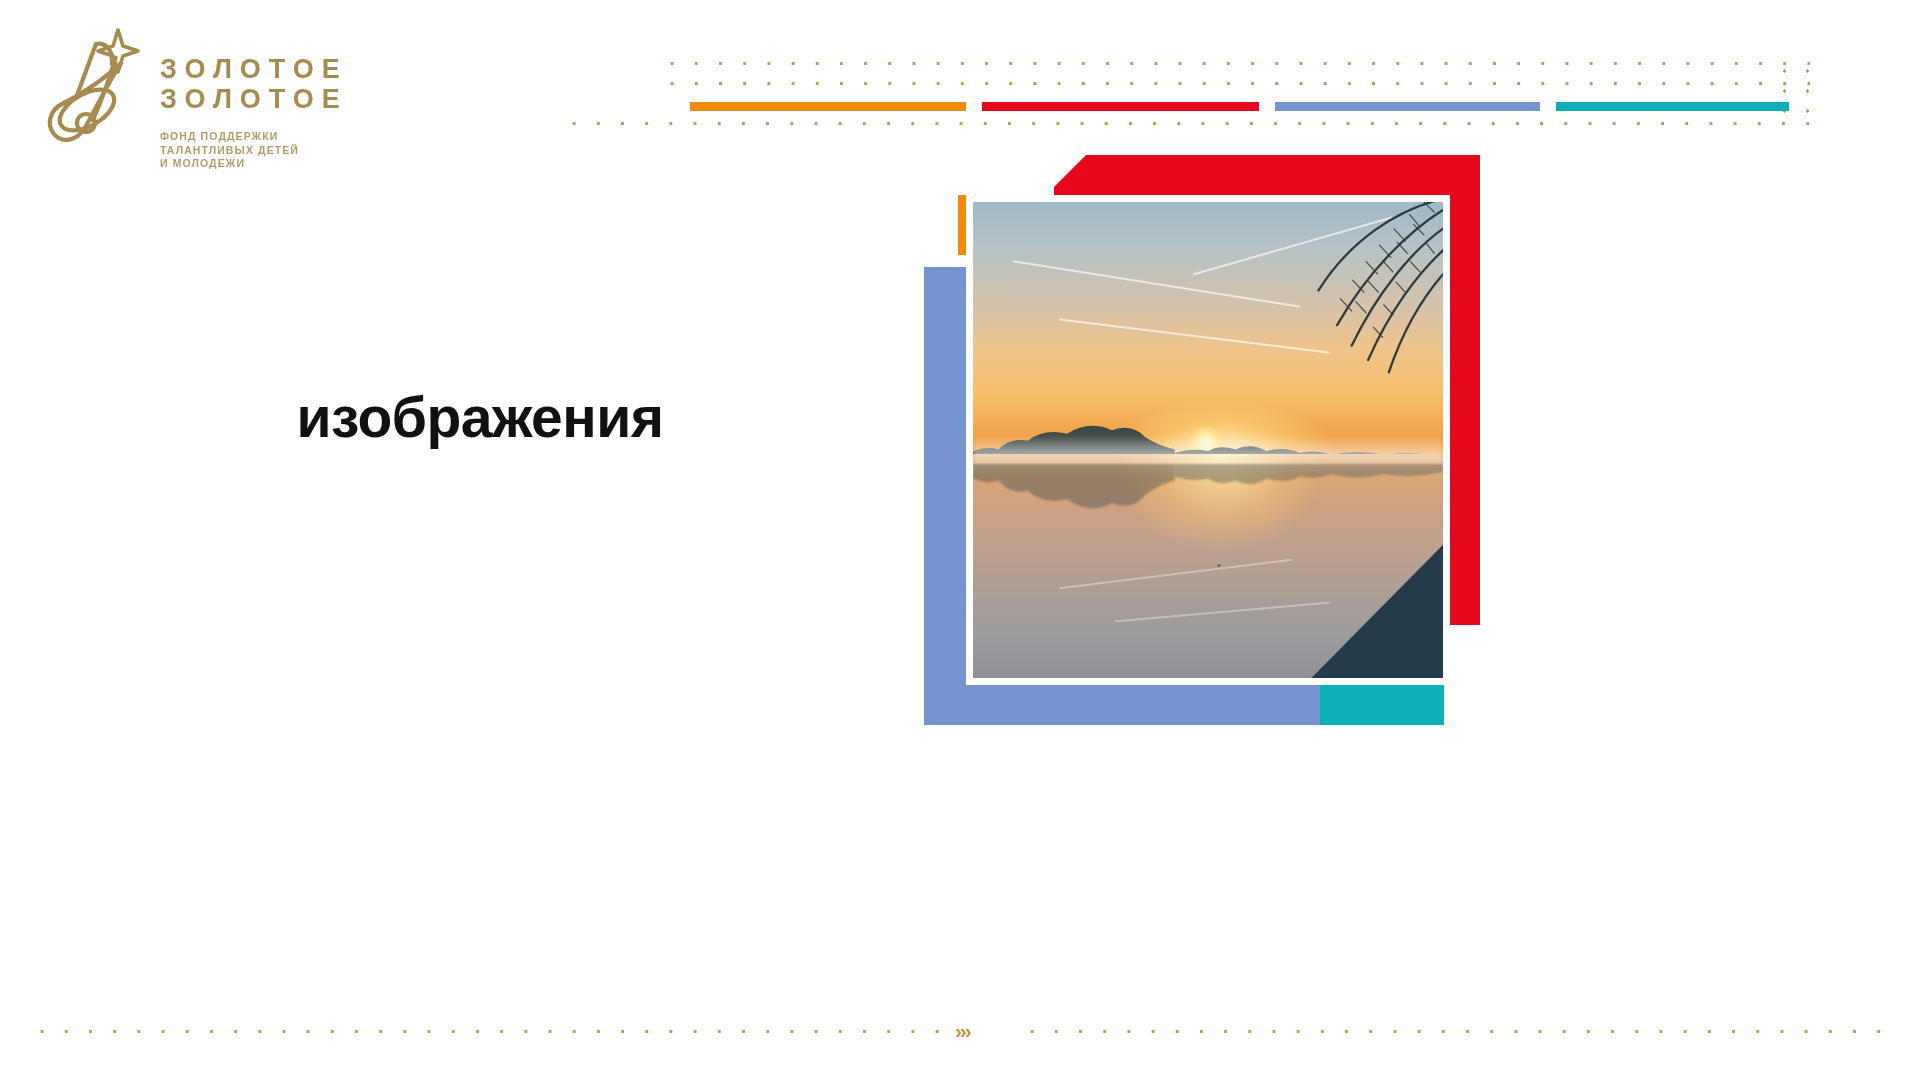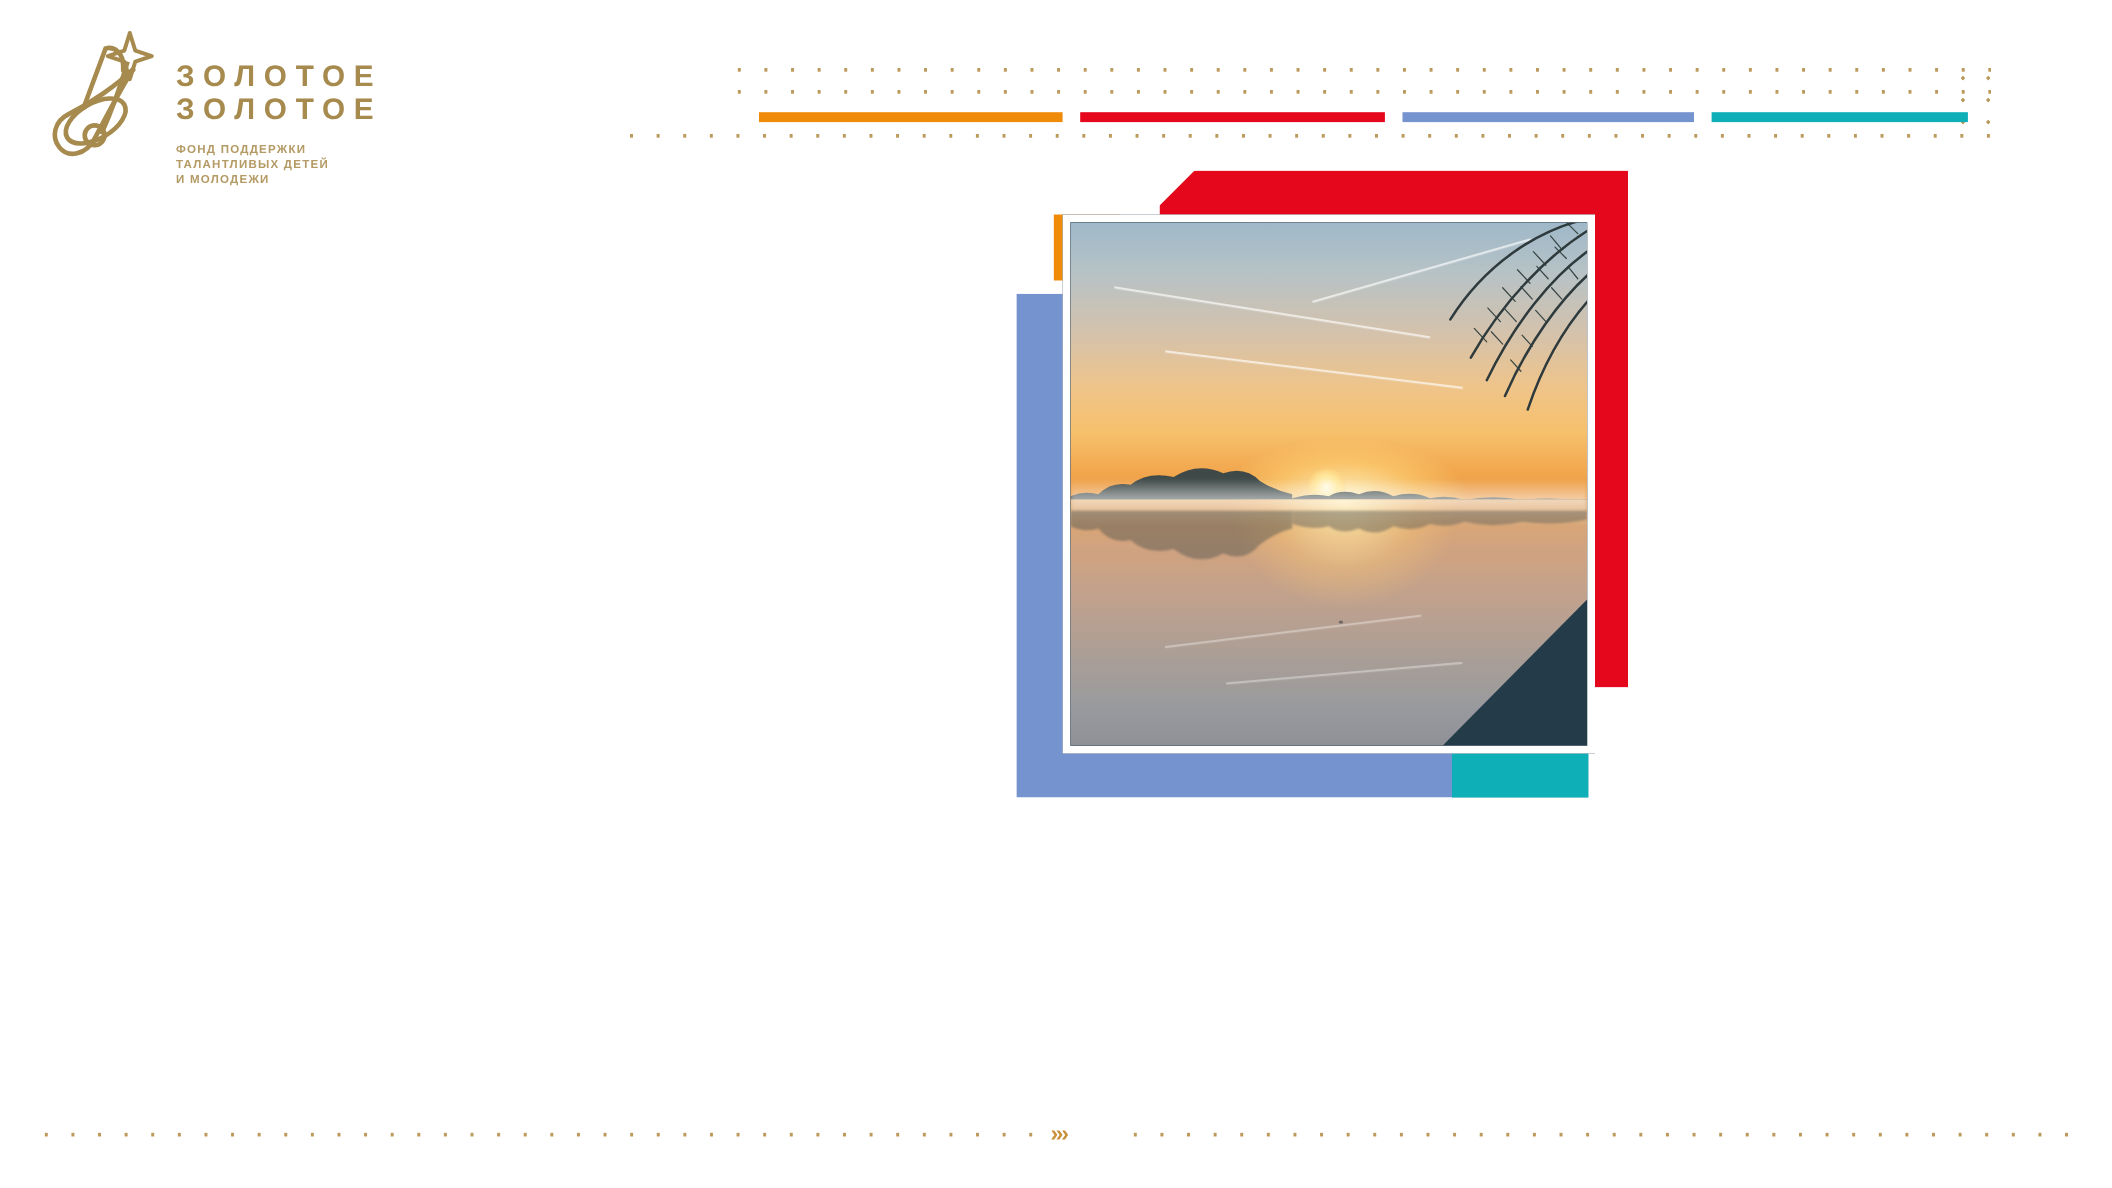--- a/index.html
+++ b/index.html
@@ -206,20 +206,21 @@
     <div class="dot-row dot-r3"></div>
     <div class="dot-col dot-c1"></div>
     <div class="dot-col dot-c2"></div>
     <div class="bar bar-orange"></div>
     <div class="bar bar-red"></div>
     <div class="bar bar-blue"></div>
     <div class="bar bar-teal"></div>
   </div>
 
   <h1 class="title">
+    <span class="title-line l3">изображения</span>
   </h1>
 
   <figure class="photo-frame">
     <div class="accent accent-orange"></div>
     <div class="accent accent-red"></div>
     <div class="accent accent-blue2"></div>
     <div class="accent accent-teal"></div>
 
     <div class="photo-inner">
       <div class="photo-clip">

